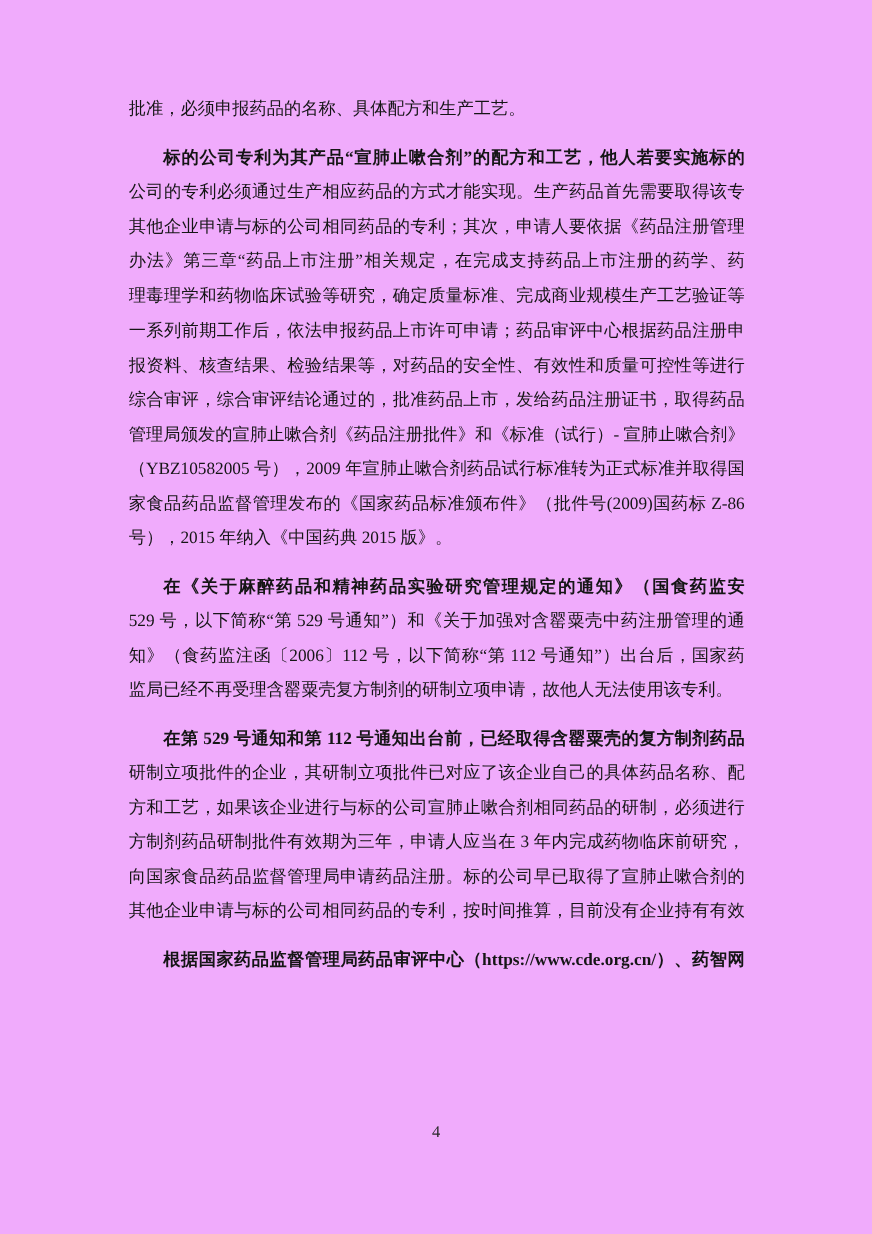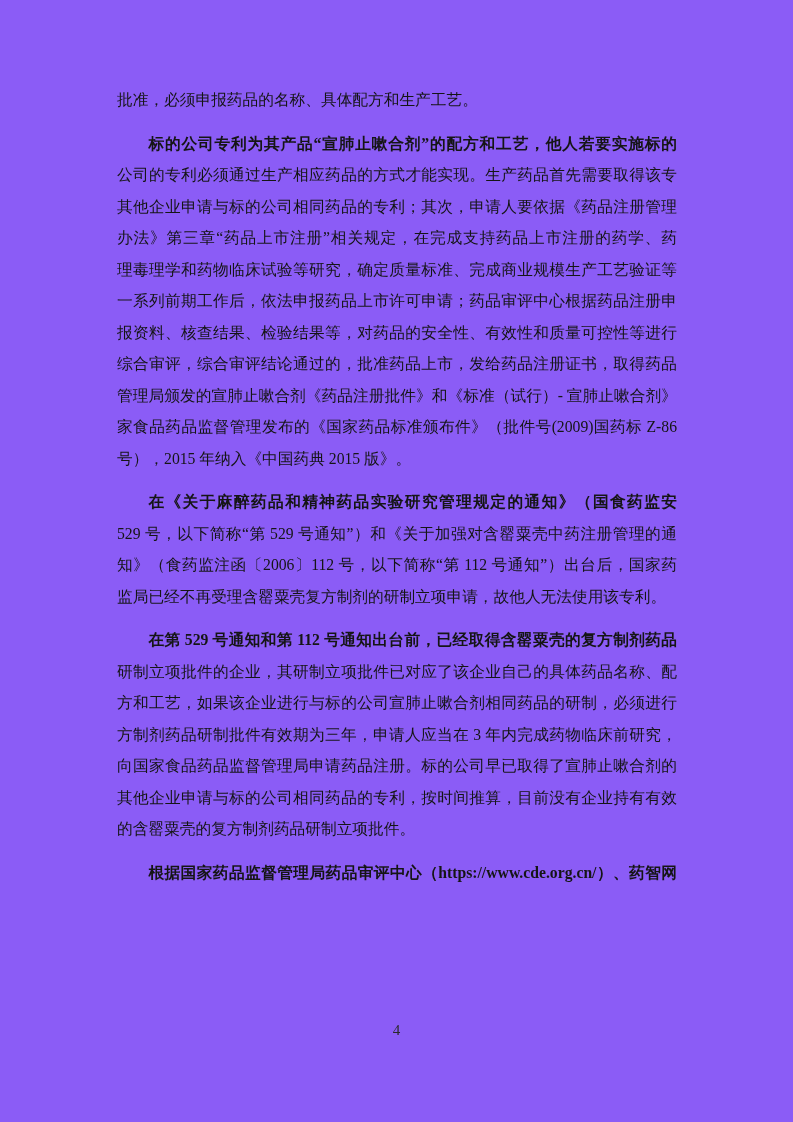--- a/index.html
+++ b/index.html
@@ -4,21 +4,21 @@
 <style>
   html, body {
     margin: 0;
     padding: 0;
     background: #ffffff;
   }
   .page {
     position: relative;
     width: 793px;
     height: 1122px;
-    background: #8b5cf6;
+    background: #f0abfc;
     overflow: hidden;
     font-family: "Liberation Serif", "DejaVu Serif", serif;
     color: #151515;
   }
   .text-block {
     position: absolute;
     left: 117px;
     top: 84px;
     width: 560px;
   }
@@ -66,36 +66,36 @@
       <div class="para">
         <div class="line indent">标的公司专利为其产品“宣肺止嗽合剂”的配方和工艺，他人若要实施标的</div>
         <div class="line">公司的专利必须通过生产相应药品的方式才能实现。生产药品首先需要取得该专</div>
         <div class="line">其他企业申请与标的公司相同药品的专利；其次，申请人要依据《药品注册管理</div>
         <div class="line">办法》第三章“药品上市注册”相关规定，在完成支持药品上市注册的药学、药</div>
         <div class="line">理毒理学和药物临床试验等研究，确定质量标准、完成商业规模生产工艺验证等</div>
         <div class="line">一系列前期工作后，依法申报药品上市许可申请；药品审评中心根据药品注册申</div>
         <div class="line">报资料、核查结果、检验结果等，对药品的安全性、有效性和质量可控性等进行</div>
         <div class="line">综合审评，综合审评结论通过的，批准药品上市，发给药品注册证书，取得药品</div>
         <div class="line">管理局颁发的宣肺止嗽合剂《药品注册批件》和《标准（试行）- 宣肺止嗽合剂》</div>
+        <div class="line">（YBZ10582005 号），2009 年宣肺止嗽合剂药品试行标准转为正式标准并取得国</div>
         <div class="line">家食品药品监督管理发布的《国家药品标准颁布件》（批件号(2009)国药标 Z-86</div>
         <div class="line endline">号），2015 年纳入《中国药典 2015 版》。</div>
       </div>
       <div class="para">
         <div class="line indent">在《关于麻醉药品和精神药品实验研究管理规定的通知》（国食药监安〔2005〕</div>
         <div class="line">529 号，以下简称“第 529 号通知”）和《关于加强对含罂粟壳中药注册管理的通</div>
         <div class="line">知》（食药监注函〔2006〕112 号，以下简称“第 112 号通知”）出台后，国家药</div>
         <div class="line endline">监局已经不再受理含罂粟壳复方制剂的研制立项申请，故他人无法使用该专利。</div>
       </div>
       <div class="para">
         <div class="line indent">在第 529 号通知和第 112 号通知出台前，已经取得含罂粟壳的复方制剂药品</div>
         <div class="line">研制立项批件的企业，其研制立项批件已对应了该企业自己的具体药品名称、配</div>
         <div class="line">方和工艺，如果该企业进行与标的公司宣肺止嗽合剂相同药品的研制，必须进行</div>
         <div class="line">方制剂药品研制批件有效期为三年，申请人应当在 3 年内完成药物临床前研究，</div>
         <div class="line">向国家食品药品监督管理局申请药品注册。标的公司早已取得了宣肺止嗽合剂的</div>
         <div class="line">其他企业申请与标的公司相同药品的专利，按时间推算，目前没有企业持有有效</div>
-        <div class="line endline">的含罂粟壳的复方制剂药品研制立项批件。</div>
       </div>
       <div class="para">
         <div class="line indent">根据国家药品监督管理局药品审评中心（https://www.cde.org.cn/）、药智网数</div>
       </div>
     </div>
   <div class="page-number">4</div>
 </div>
 
 </body></html>

